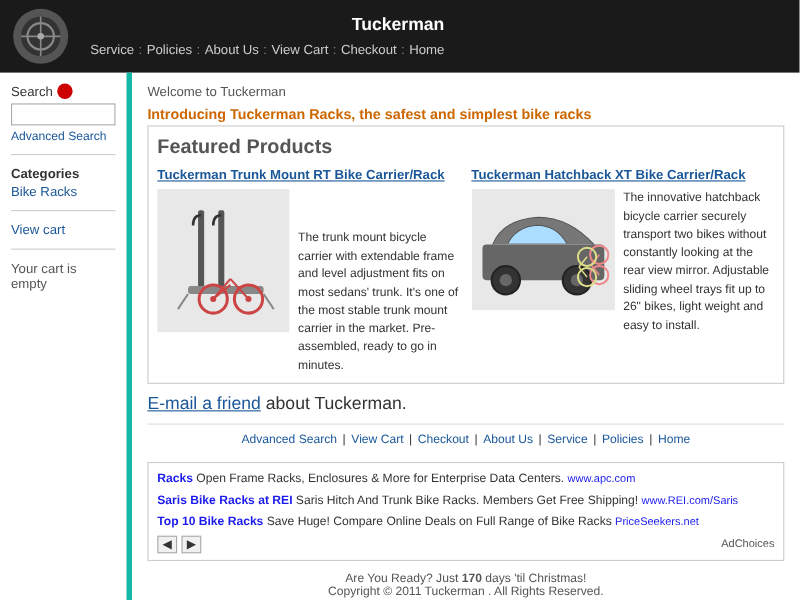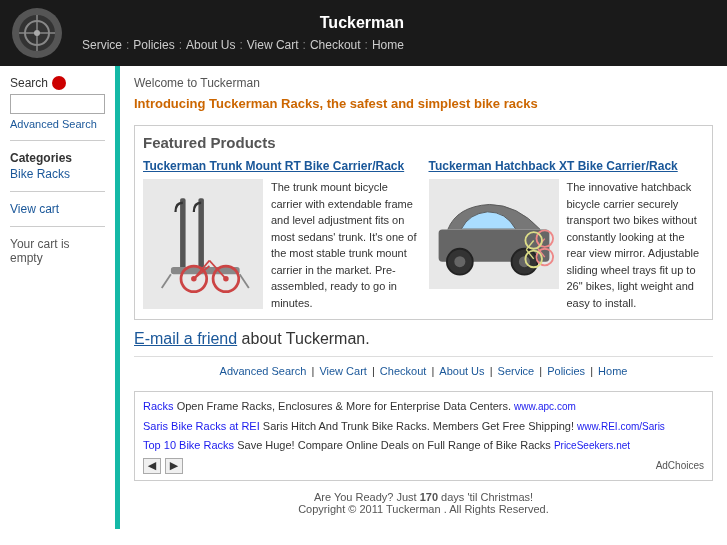--- a/index.html
+++ b/index.html
@@ -28,47 +28,47 @@
     #categories-heading { font-size: 12px; font-weight: bold; color: #333; margin-bottom: 2px; }
     .sidebar-category-link { display: block; color: #1a5799; font-size: 12px; text-decoration: none; margin-bottom: 2px; }
     #sidebar-divider2 { border: none; border-top: 1px solid #ccc; margin: 10px 0; }
     #view-cart-link { display: block; color: #1a5799; font-size: 12px; text-decoration: none; margin-bottom: 4px; }
     #sidebar-divider3 { border: none; border-top: 1px solid #ccc; margin: 10px 0; }
     #cart-empty-text { font-size: 12px; color: #555; }
 
     
     #main { flex: 1; padding: 10px 14px; }
     #welcome-text { font-size: 12px; color: #555; margin-bottom: 6px; }
-    #intro-headline { color: #cc6600; font-size: 13px; font-weight: bold; margin-bottom: 14px; }
+    #intro-headline { color: #cc6600; font-size: 13px; font-weight: bold; margin-bottom: 3px; }
 
     
     #featured-box { border: 1px solid #ccc; padding: 8px; margin-bottom: 10px; }
-    #featured-title { font-size: 15px; font-weight: bold; color: #555; margin-bottom: 8px; }
+    #featured-title { font-size: 18px; font-weight: bold; color: #555; margin-bottom: 8px; }
     #products-grid { display: flex; gap: 10px; }
     .product-col { flex: 1; }
     .product-link { color: #1a5799; font-size: 12px; text-decoration: underline; display: block; margin-bottom: 6px; font-weight: bold; }
     .product-content { display: flex; gap: 8px; }
     .product-img-placeholder { width: 120px; min-width: 120px; height: 130px; background: #e8e8e8; display: flex; align-items: center; justify-content: center; overflow: hidden; }
-    .product-desc { font-size: 11px; line-height: 1.5; color: #333; flex: 1; }
+    .product-desc { font-size: 11px; line-height: 1.5; color: #333; flex: 1; margin-top: 36px; }
     .product-right { flex: 1; }
     .product-right-img { width: 130px; min-width: 130px; height: 110px; background: #e8e8e8; display: flex; align-items: center; justify-content: center; overflow: hidden; margin-bottom: 6px; }
     .product-right-desc { font-size: 11px; line-height: 1.5; color: #333; }
 
     
     #email-friend { font-size: 16px; margin-top: 8px; }
     #email-friend a { color: #1a5799; }
 
     
     #footer-nav { text-align: center; border-top: 1px solid #ddd; padding: 8px 0; font-size: 11px; color: #333; margin-top: 8px; }
     #footer-nav a { color: #1a5799; text-decoration: none; margin: 0 2px; }
 
     
     #ad-section { border: 1px solid #ccc; background: #fff; padding: 6px 8px; margin: 6px 0; font-size: 11px; }
     .ad-row { margin-bottom: 3px; line-height: 1.5; }
-    .ad-bold { color: #1a1aee; font-weight: normal; }
+    .ad-bold { color: #1a1aee; font-weight: bold; }
     .ad-link { color: #1a1aee; text-decoration: none; font-size: 10px; }
     .ad-nav { display: flex; align-items: center; gap: 4px; margin-top: 4px; }
     .ad-arrow { display: inline-flex; align-items: center; justify-content: center; width: 18px; height: 16px; border: 1px solid #aaa; background: #f0f0f0; font-size: 11px; cursor: pointer; }
     .ad-choices { float: right; font-size: 10px; color: #555; }
 
     
     #page-footer { text-align: center; font-size: 11px; color: #555; padding: 4px; }
 
     
     .bike-rack-svg { width: 110px; height: 110px; }

